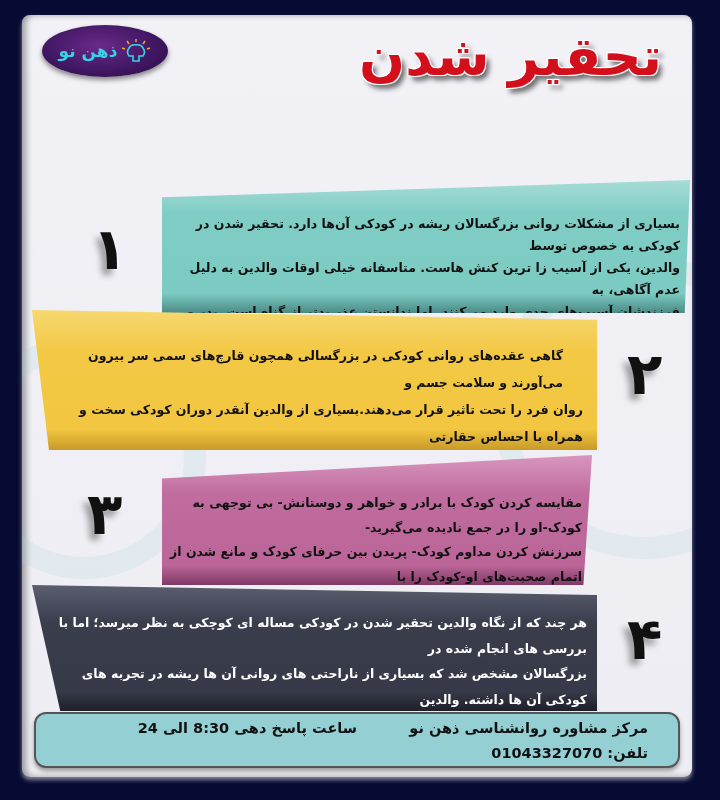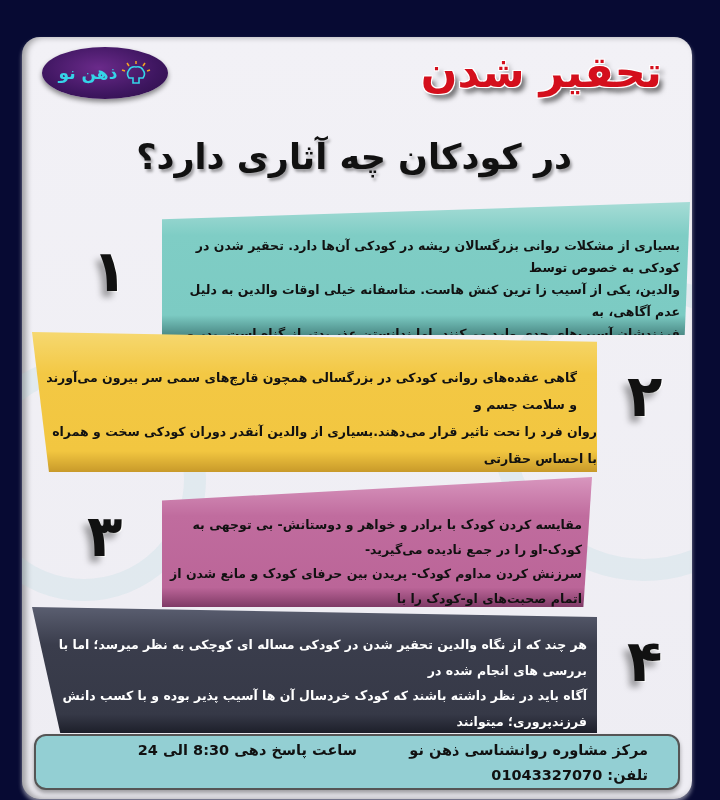--- a/index.html
+++ b/index.html
@@ -5,43 +5,42 @@
   html, body { margin: 0; padding: 0; }
   body {
     width: 720px; height: 800px; overflow: hidden;
     background: #070a33;
     font-family: "DejaVu Sans", sans-serif;
     position: relative;
   }
   .card {
     position: absolute; left: 22px; top: 15px; width: 670px; height: 762px;
     background: linear-gradient(180deg, #f2f1f6 0%, #eeedf3 100%);
-    border-radius: 18px;
+    border-radius: 8px;
     box-shadow: inset 4px 0 6px rgba(0,0,0,0.35), 0 3px 4px rgba(255,255,255,0.5);
     overflow: hidden;
-    margin-top: 22px;
   }
   .bg-ring {
     position: absolute; border-radius: 50%;
     border: 22px solid rgba(160,210,215,0.18);
   }
   .logo {
     position: absolute; left: 20px; top: 10px; width: 126px; height: 52px;
     border-radius: 50%;
     background: radial-gradient(ellipse at 45% 40%, #6a2a8a 0%, #3e1660 60%, #2a0d44 100%);
     box-shadow: 0 3px 5px rgba(0,0,0,0.45);
     display: flex; align-items: center; justify-content: center; gap: 4px;
   }
   .logo-text {
     color: #35d4e8; font-weight: bold; font-size: 17px; direction: rtl;
   }
   .logo-brain { width: 30px; height: 26px; }
   .title {
     position: absolute; right: 30px; top: 12px;
-    font-size: 43px; font-weight: bold; color: #d40f1c;
+    font-size: 54px; font-weight: bold; color: #d40f1c;
     direction: rtl;
     text-shadow: 1px 1px 0 #fff, -1px -1px 0 #fff, 1px -1px 0 #fff, -1px 1px 0 #fff, 4px 5px 5px rgba(0,0,0,0.55);
     line-height: 1.1;
     text-align: right;
   }
   .subtitle {
     position: absolute; right: 120px; top: 100px;
     font-size: 35px; font-weight: bold; color: #111;
     direction: rtl;
     text-shadow: 2px 3px 3px rgba(0,0,0,0.35);
@@ -55,21 +54,21 @@
   .box1 {
     left: 140px; top: 165px; width: 528px; height: 133px;
     background: linear-gradient(180deg, #a6dcd6 0%, #7fcdc5 25%, #7ccbc3 85%, #4b8a86 100%);
     clip-path: polygon(0 13%, 100% 0, 99% 100%, 0 100%);
     padding: 33px 10px 0 4px;
   }
   .box2 {
     left: 10px; top: 295px; width: 565px; height: 140px;
     background: linear-gradient(180deg, #f6d870 0%, #f3c844 30%, #f2c640 85%, #c89a2a 100%);
     clip-path: polygon(0 0, 100% 7%, 100% 100%, 3% 100%);
-    padding: 32px 0 0 10px;
+    padding: 32px 14px 0 10px;
     line-height: 27px;
   }
   .box3 {
     left: 140px; top: 440px; width: 430px; height: 130px;
     background: linear-gradient(180deg, #d896be 0%, #c06c9e 30%, #bb6598 85%, #7f3a66 100%);
     clip-path: polygon(0 18%, 100% 0, 98% 100%, 0 100%);
     padding: 36px 10px 0 8px;
     line-height: 24.5px;
   }
   .box4 {
@@ -113,21 +112,20 @@
           <line x1="6" y1="3" x2="8" y2="6"></line>
           <line x1="24" y1="3" x2="22" y2="6"></line>
         <line x1="1" y1="10" x2="4" y2="11"></line>
           <line x1="29" y1="10" x2="26" y2="11"></line>
       </g>
       <path d="M8 18 Q5 14 8 10 Q10 6 15 7 Q20 6 22 10 Q25 14 22 18 L18 18 L18 23 L12 23 L12 18 Z" fill="none" stroke="#35d4e8" stroke-width="1.6"></path>
     </svg>
   </div>
 
   <div class="title">تحقیر شدن</div>
-  <div class="subtitle">در کودکان چه آثاری دارد؟</div>
 
   <div class="num" style="left:70px; top:200px;">۱</div>
   <div class="box box1">
     <p>بسیاری از مشکلات روانی بزرگسالان ریشه در کودکی آن‌ها دارد. تحقیر شدن در کودکی به خصوص توسط</p>
     <p>والدین، یکی از آسیب زا ترین کنش هاست. متاسفانه خیلی اوقات والدین به دلیل عدم آگاهی، به</p>
     <p>فرزندشان آسیب‌های جدی وارد می‌کنند. اما ندانستن عذر بدتر از گناه است. پدر و مادر موظف‌اند در</p>
     <p>زمینه والدگری آموزش‌های لازم را ببینند.</p>
   </div>
 
   <div class="box box2">
@@ -141,20 +139,21 @@
   <div class="num" style="left:65px; top:465px;">۳</div>
   <div class="box box3">
     <p>مقایسه کردن کودک با برادر و خواهر و دوستانش- بی توجهی به کودک-او را در جمع نادیده می‌گیرید-</p>
     <p>سرزنش کردن مداوم کودک- پریدن بین حرفای کودک و مانع شدن از اتمام صحبت‌های او-کودک را با</p>
     <p>کلمات و برچسب‌های منفی صدا کردن-کنایه زدن به کودک و از بین بردن اعتماد به نفس او- انتظارات</p>
     <p>بیش از اندازه داشتن از کودک-بدگویی از کودک در پیش والد دیگر در حالی که کودک می‌شنود...</p>
   </div>
 
   <div class="box box4">
     <p>هر چند که از نگاه والدین تحقیر شدن در کودکی مساله ای کوچکی به نظر میرسد؛ اما با بررسی های انجام شده در</p>
+    <p>بزرگسالان مشخص شد که بسیاری از ناراحتی های روانی آن ها ریشه در تجربه های کودکی آن ها داشته. والدین</p>
     <p>آگاه باید در نظر داشته باشند که کودک خردسال آن ها آسیب پذیر بوده و با کسب دانش فرزندپروری؛ میتوانند</p>
     <p style="padding-right:120px;">فرزندانی سالم به جامعه تحویل دهند.</p>
   </div>
   <div class="num" style="left:605px; top:590px;">۴</div>
 
   <div class="footer">
     <span>مرکز مشاوره روانشناسی ذهن نو</span>
     <span>ساعت پاسخ دهی 8:30 الی 24</span>
     <span>تلفن: 01043327070</span>
   </div>

